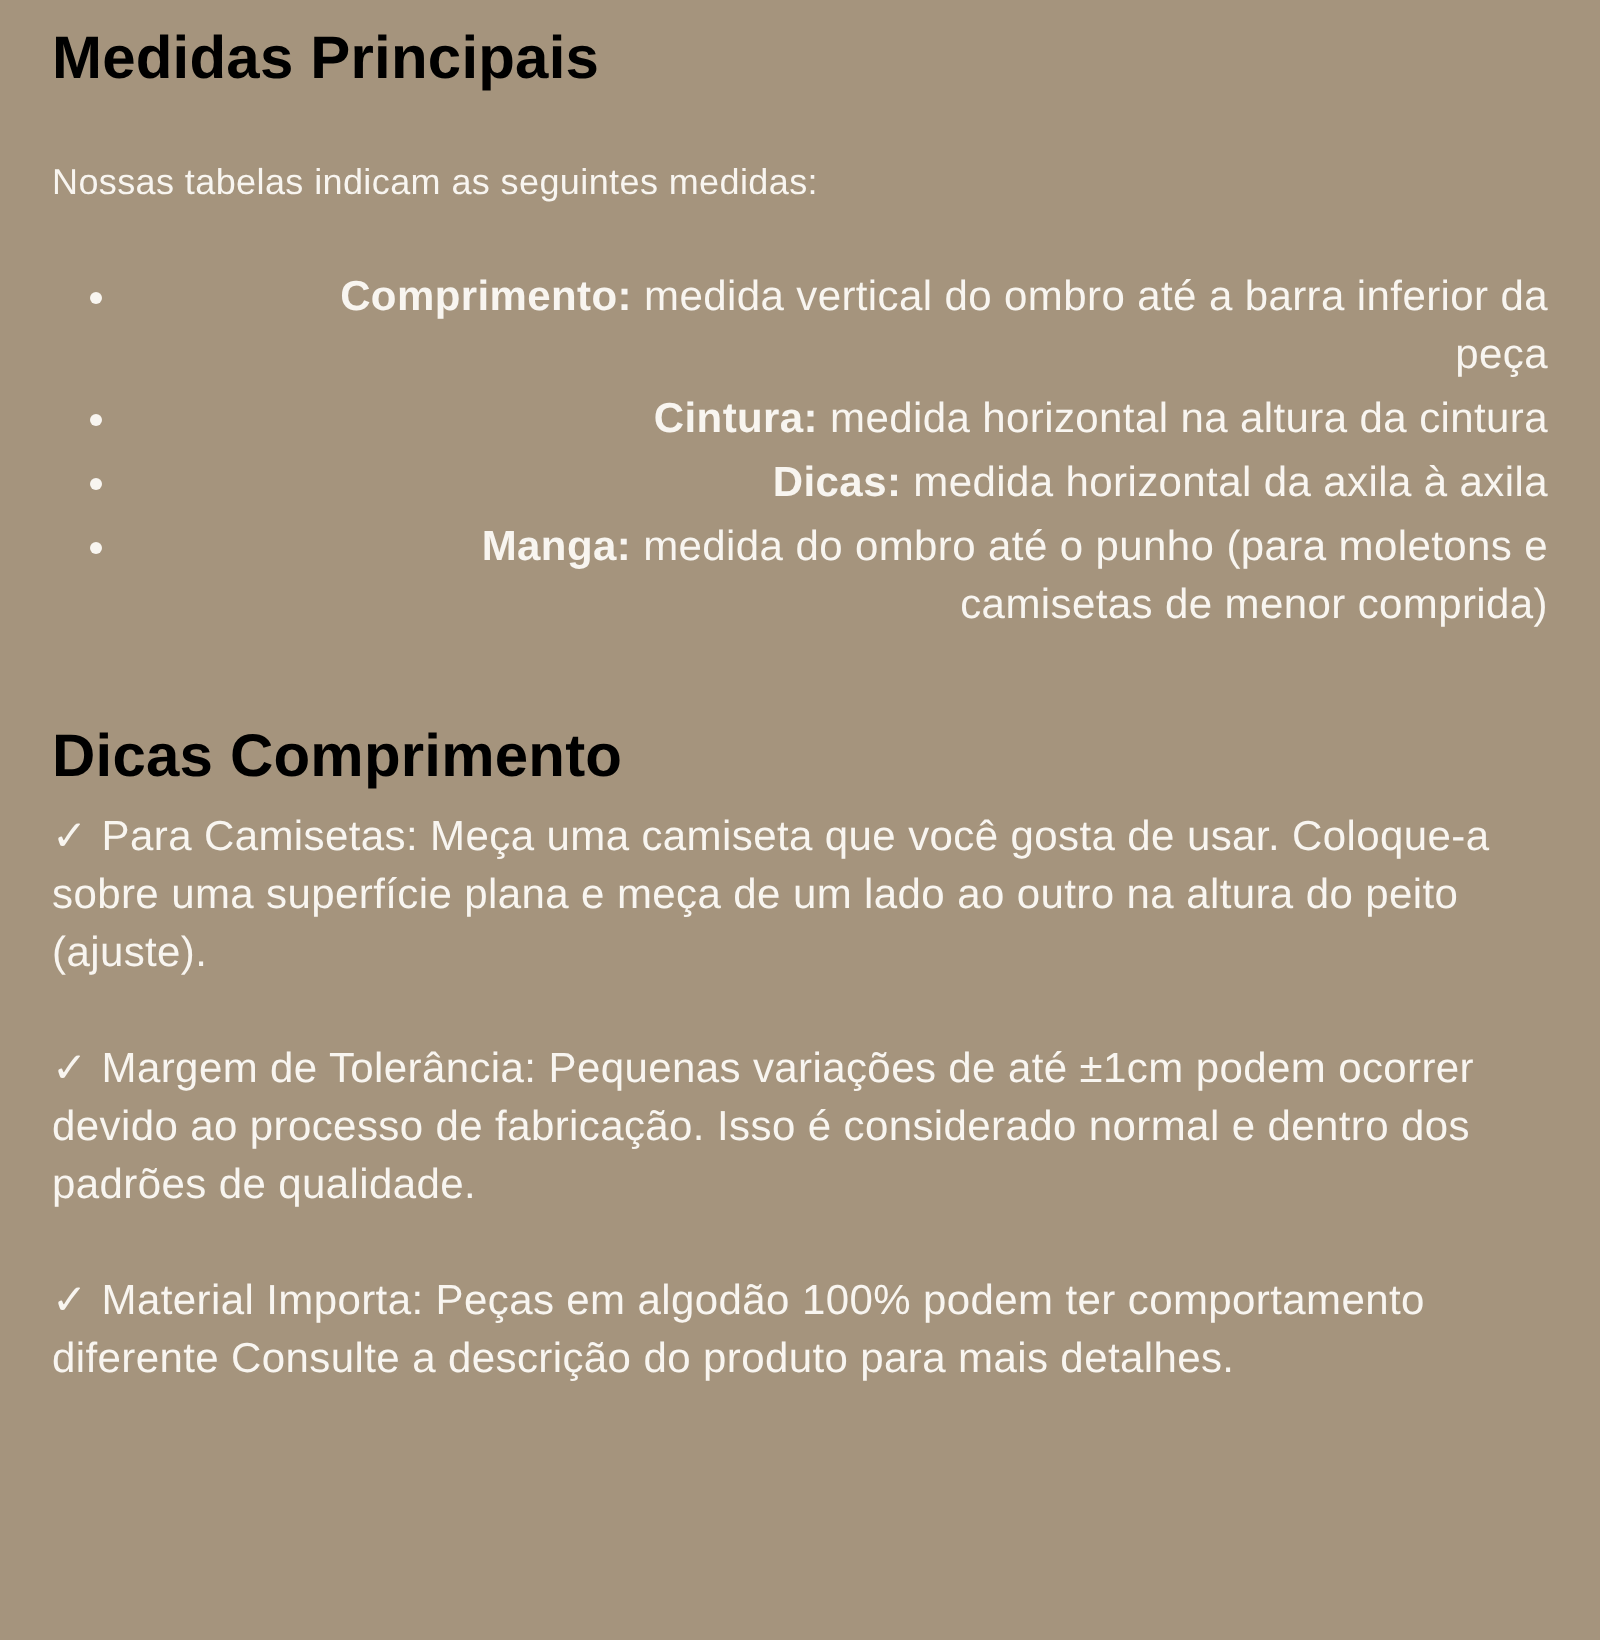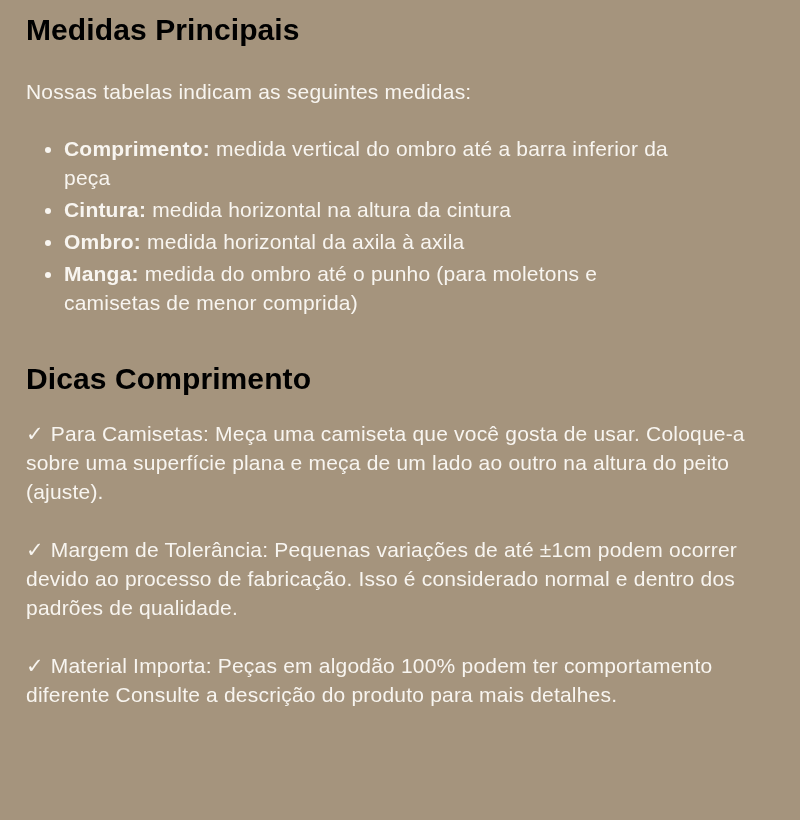--- a/index.html
+++ b/index.html
@@ -18,44 +18,45 @@
     margin: 0;
     font-size: 30px;
     line-height: 32px;
     font-weight: bold;
     color: #000000;
     letter-spacing: 0.1px;
   }
   .tips-title { margin-top: 46px; }
   .intro {
     margin: 31px 0 0 0;
-    font-size: 21px;
+    font-size: 18px;
     line-height: 29px;
     white-space: nowrap;
   }
   .measure-list {
     margin: 28px 0 0 0;
     padding: 0 0 0 38px;
     list-style: disc outside;
     font-size: 21px;
     line-height: 29px;
   }
   .measure-list li {
     margin: 0 0 3px 0;
     white-space: nowrap;
+    text-align: right;
   }
   .measure-list li::marker { color: #f8f5f0; }
   .term { font-weight: bold; }
   .tip {
     margin: 29px 0 0 0;
     font-size: 21px;
     line-height: 29px;
     white-space: nowrap;
   }
-  .tip.first { margin-top: 24px; }
+  .tip.first { margin-top: 9px; }
   .check {
     display: inline-block;
     margin-right: 7px;
   }
 </style>
 </head>
 <body>
 
 <div class="page">
 
@@ -65,21 +66,21 @@
 
   <ul class="measure-list">
     <li>
       <span class="term">Comprimento:</span><span> medida vertical do ombro até a barra inferior da</span>
       <div class="cont-line">peça</div>
     </li>
     <li>
       <span class="term">Cintura:</span><span> medida horizontal na altura da cintura</span>
     </li>
     <li>
-      <span class="term">Ombro:</span><span> medida horizontal da axila à axila</span>
+      <span class="term">Dicas:</span><span> medida horizontal da axila à axila</span>
     </li>
     <li>
       <span class="term">Manga:</span><span> medida do ombro até o punho (para moletons e</span>
       <div class="cont-line">camisetas de menor comprida)</div>
     </li>
   </ul>
 
   <h2 class="section-title tips-title">Dicas Comprimento</h2>
 
   <div class="tip first">

